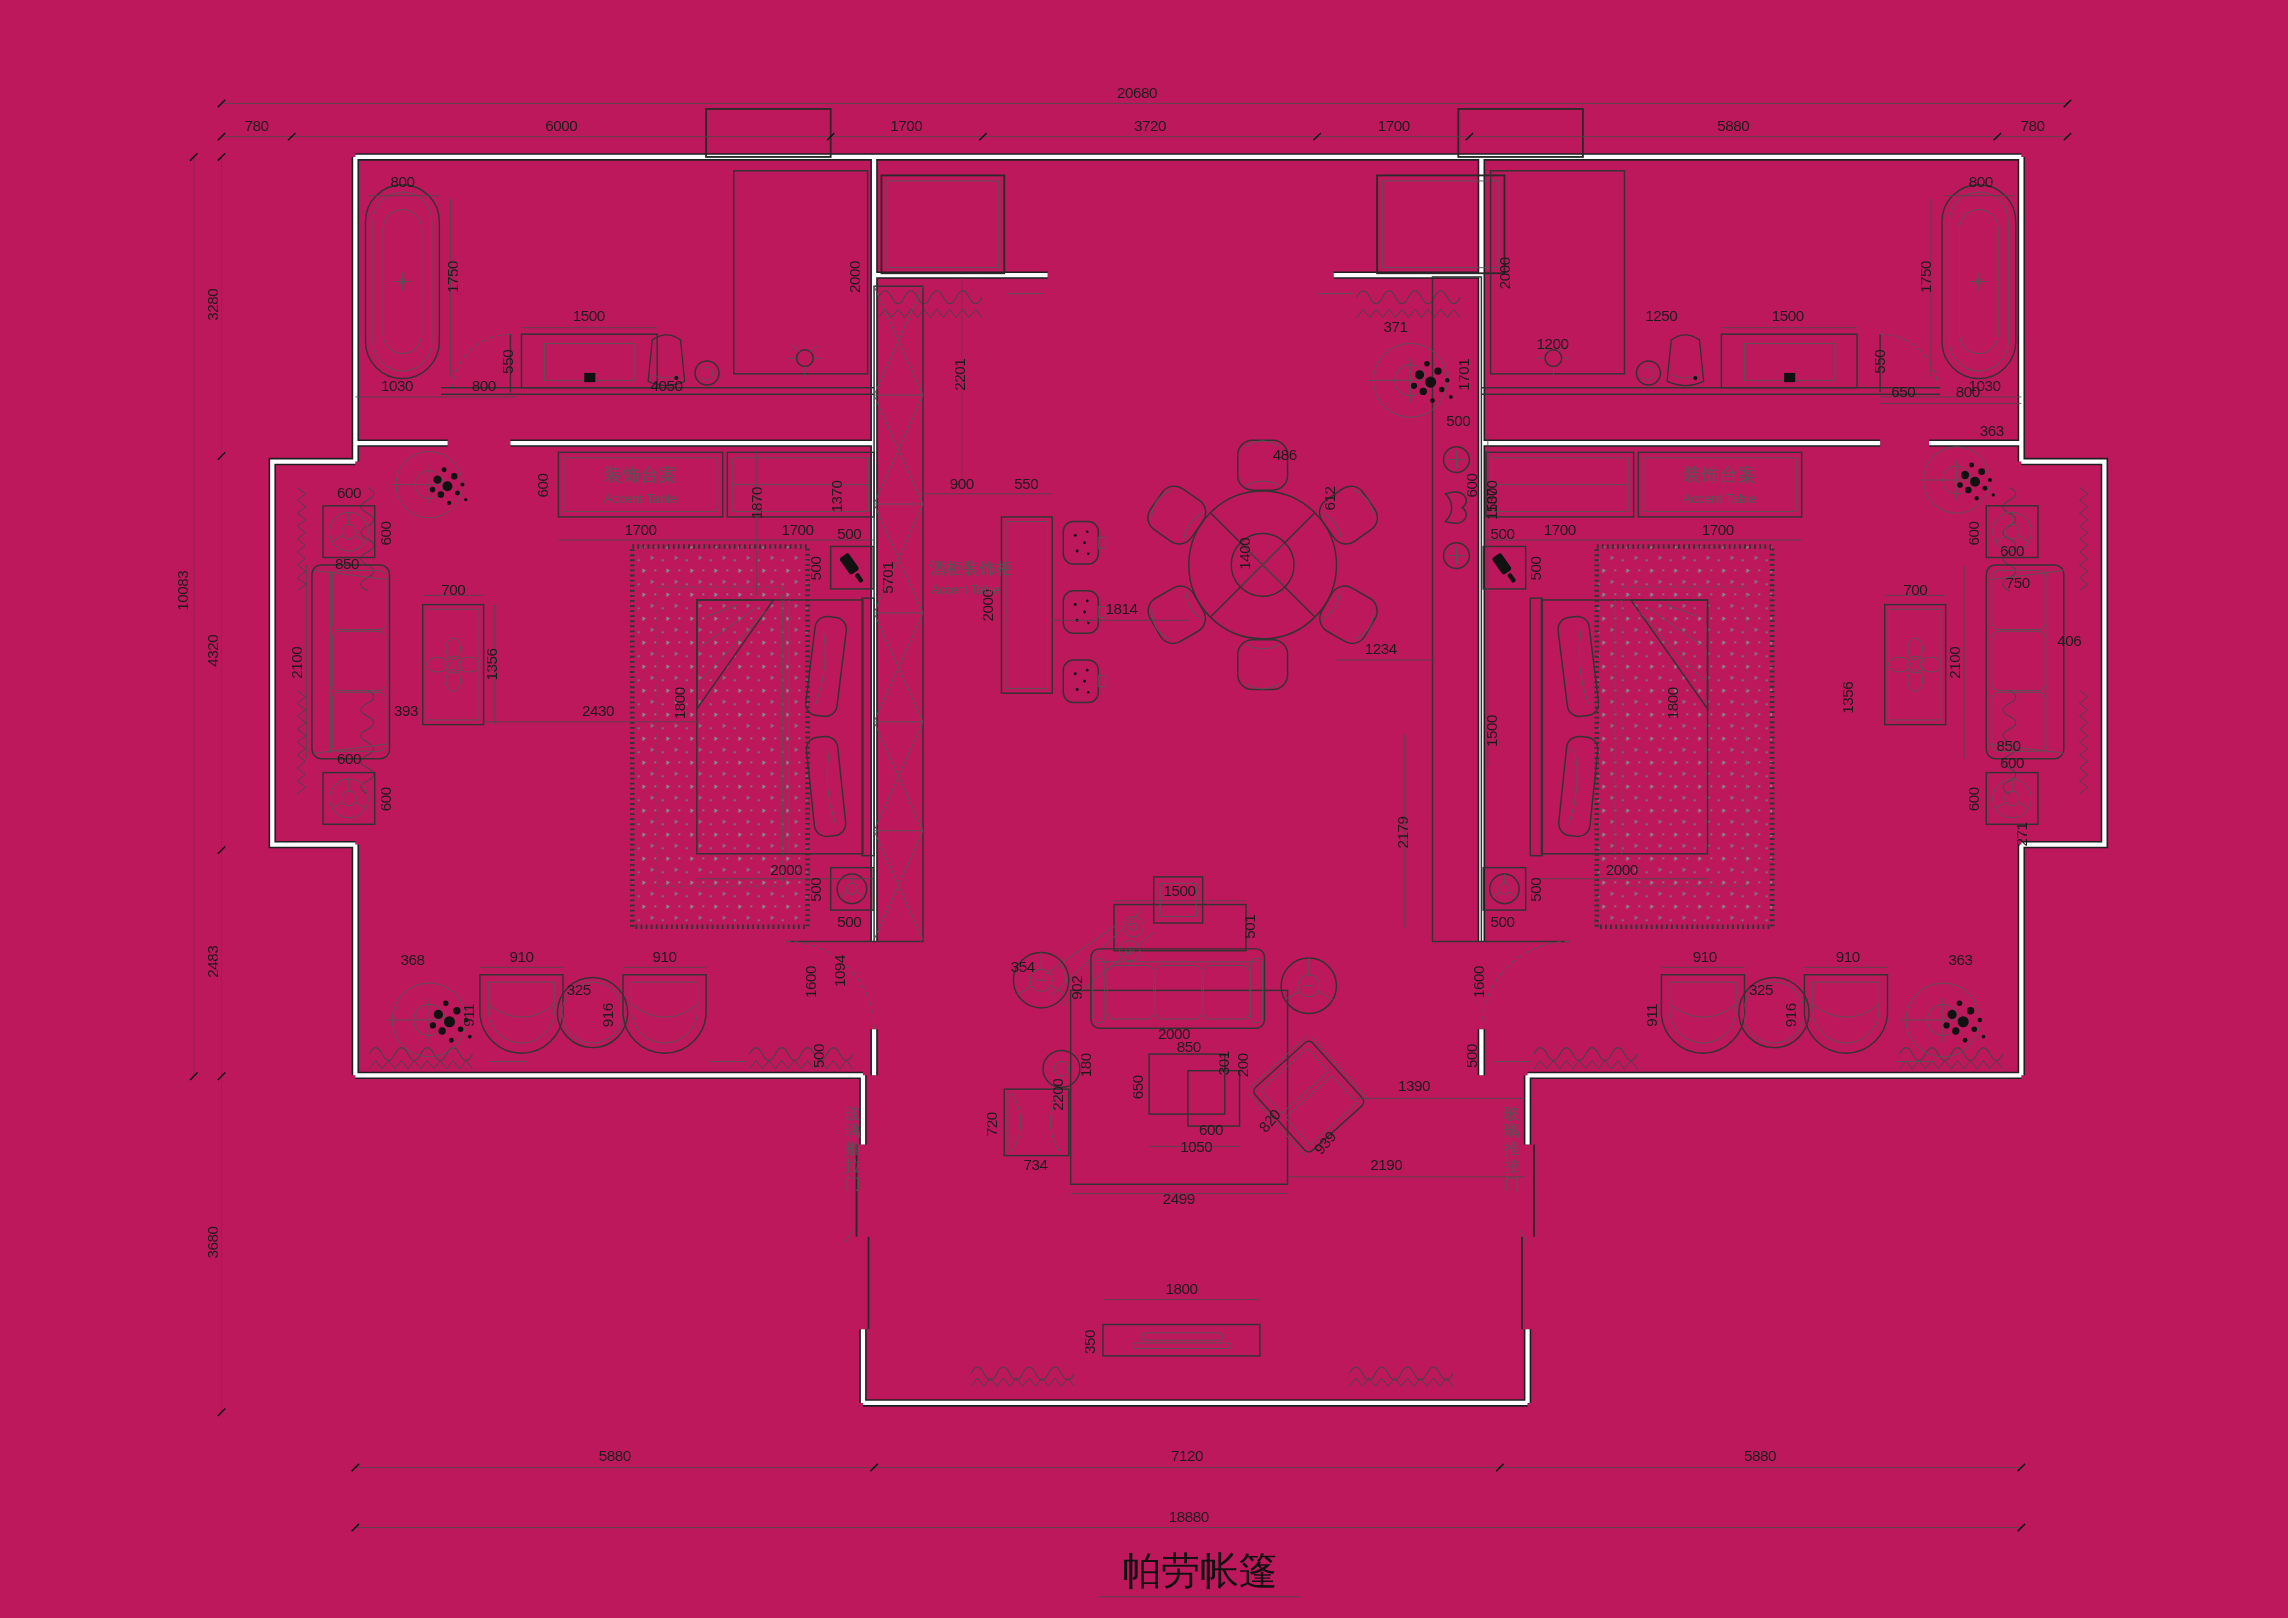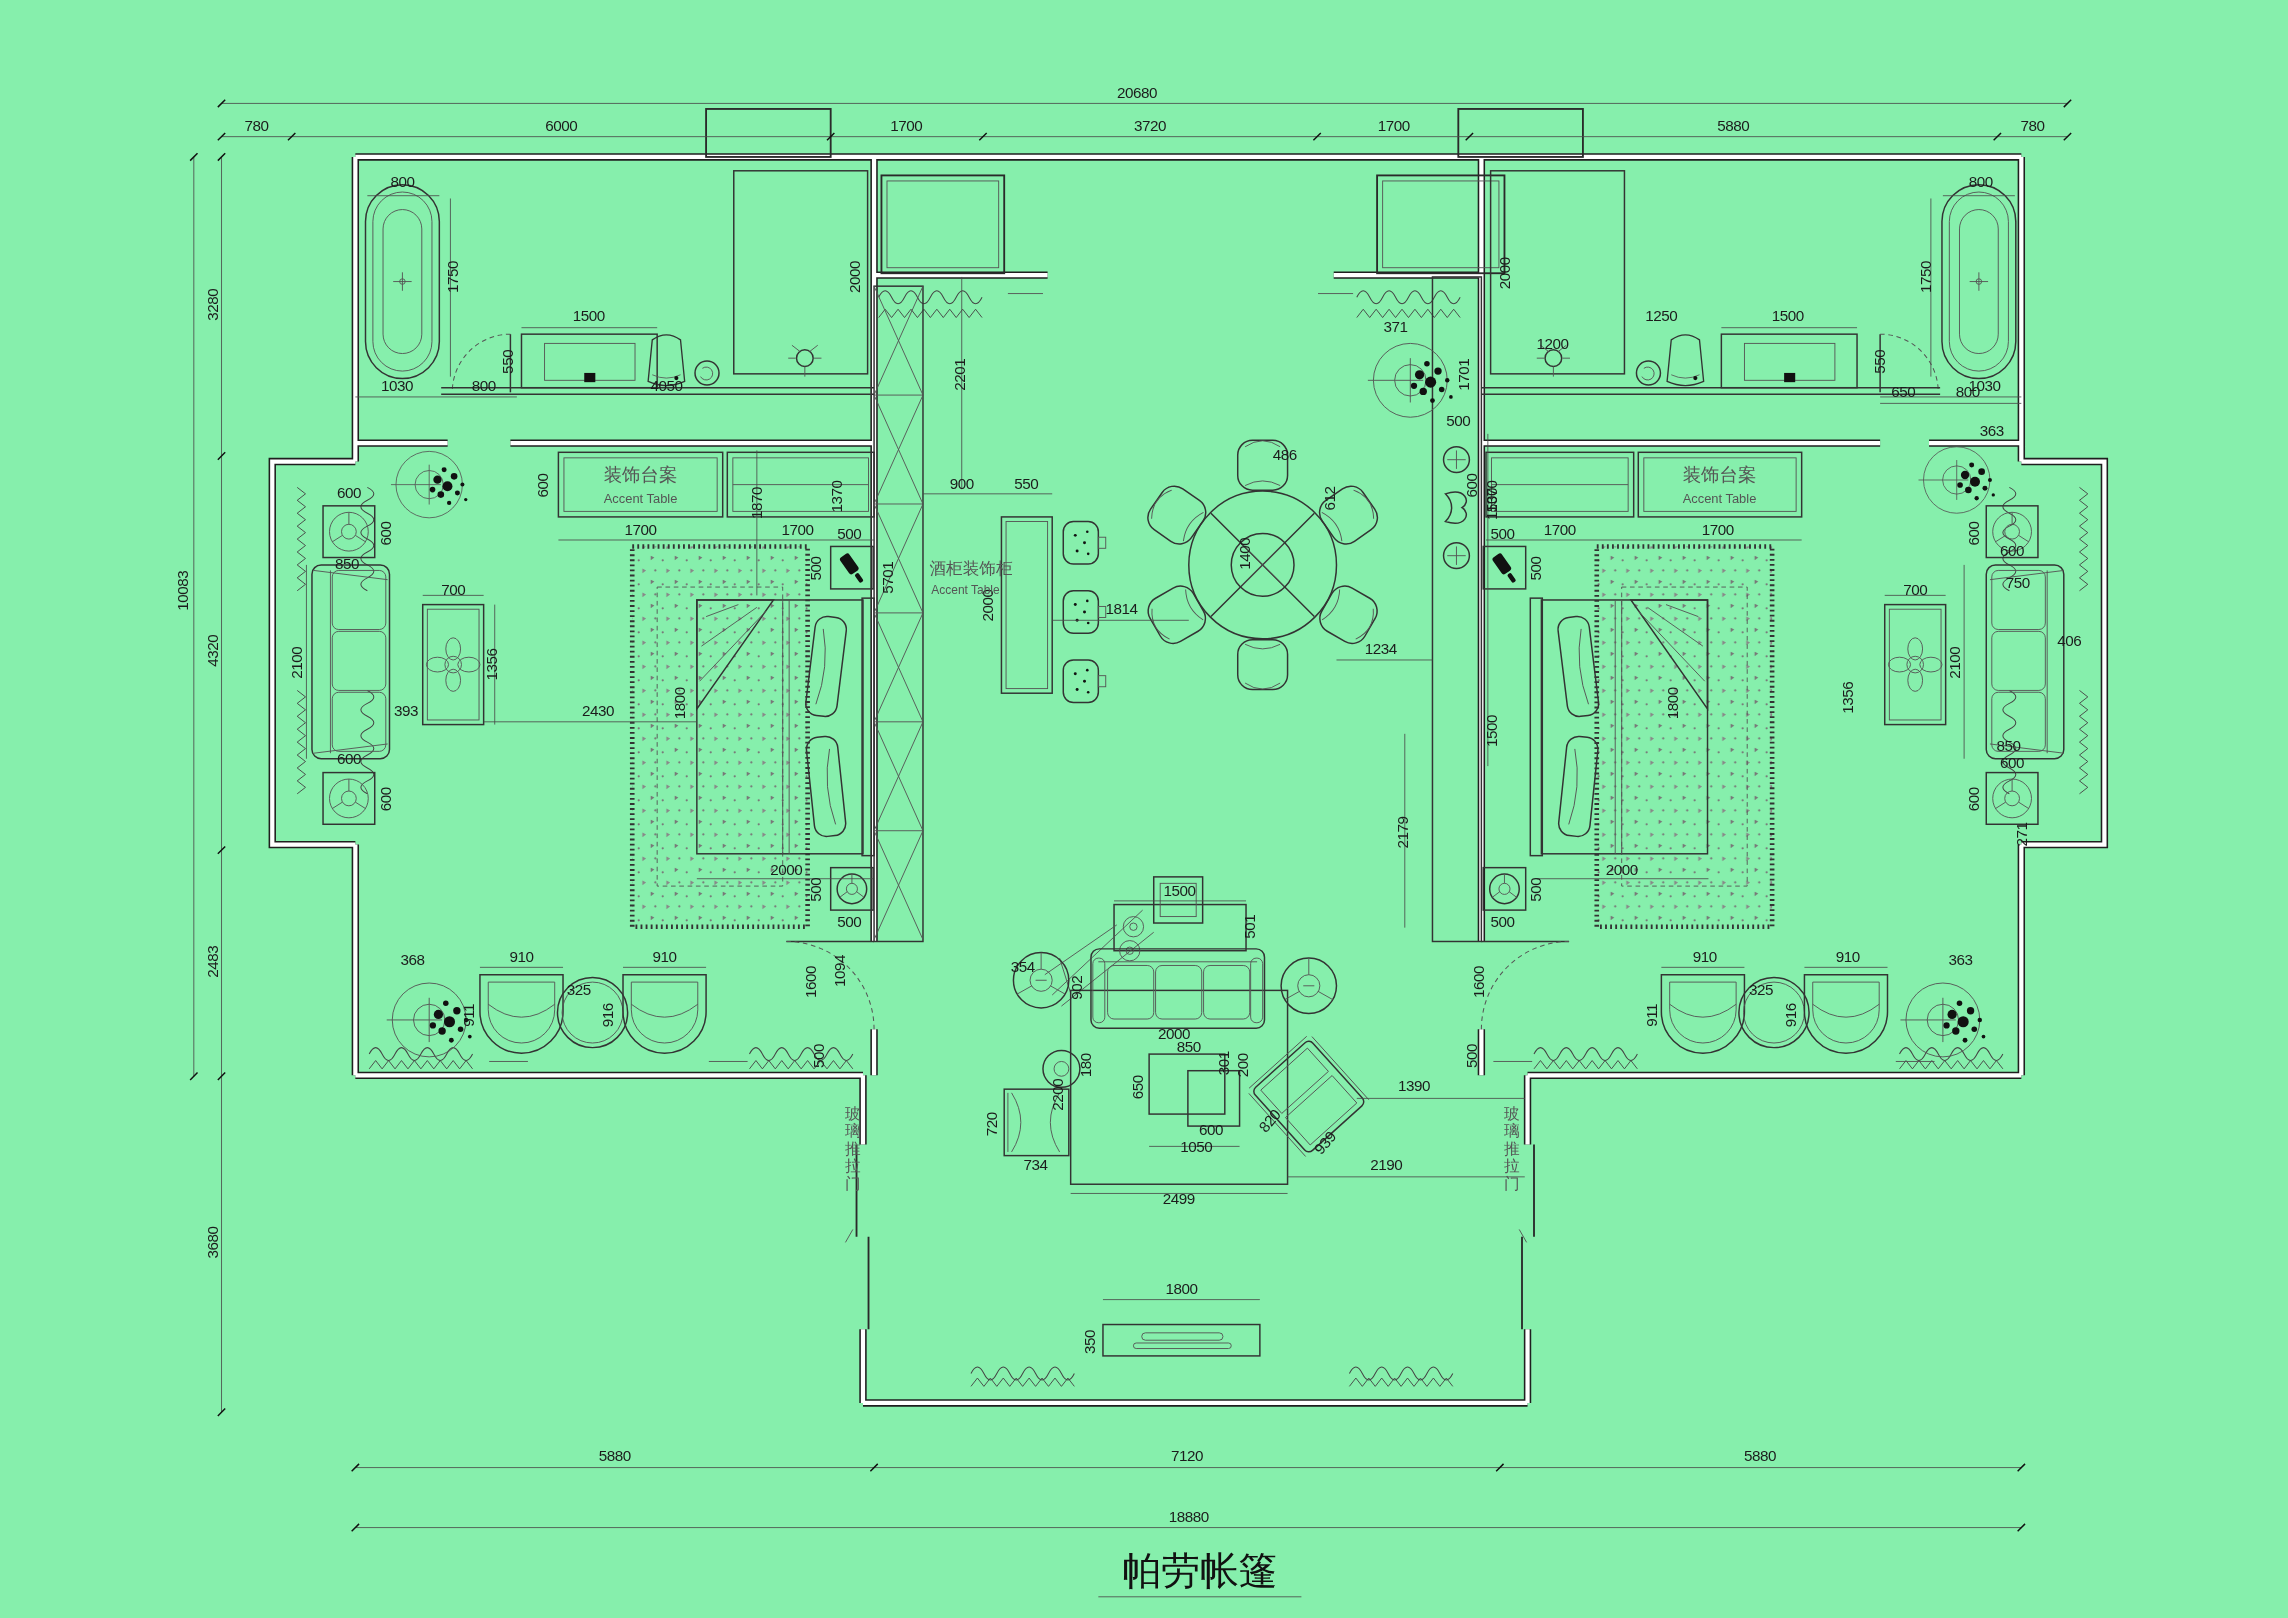--- a/index.html
+++ b/index.html
@@ -1,16 +1,16 @@
 <!DOCTYPE html>
 <html style="font-size:14.8px"><head>
 <meta charset="utf-8">
 <style>
   html,body{margin:0;padding:0;background:#e8e8e8;}
-  .sheet{position:relative;width:2289px;height:1619px;background:#86efac;margin:0 auto;overflow:hidden;}
+  .sheet{position:relative;width:2289px;height:1619px;background:#be185d;margin:0 auto;overflow:hidden;}
   svg{display:block;}
   svg text{font-family:"Liberation Sans","DejaVu Sans",sans-serif;fill:#1c1c1c;text-anchor:middle;}
   .dim{font-size:16.5px;letter-spacing:-0.5px;}
   .lbl{fill:#555;}
   .title{font-family:"Liberation Serif","DejaVu Serif",serif;font-size:42px;fill:#111;}
   .w{stroke:#1f1f1f;stroke-width:8;fill:none;stroke-linecap:butt;}
   .w2{stroke:#ffffff;stroke-width:4.6;fill:none;stroke-linecap:butt;}
   .t{stroke:#2a2a2a;stroke-width:2;fill:none;}
   .f{stroke:#333;stroke-width:1.6;fill:none;}
   .f2{stroke:#555;stroke-width:1;fill:none;}

